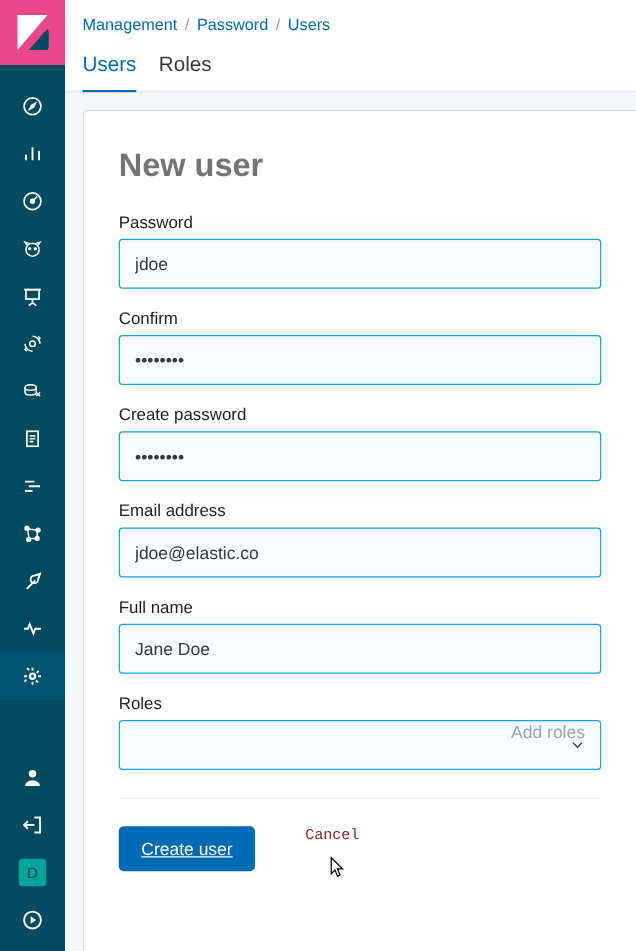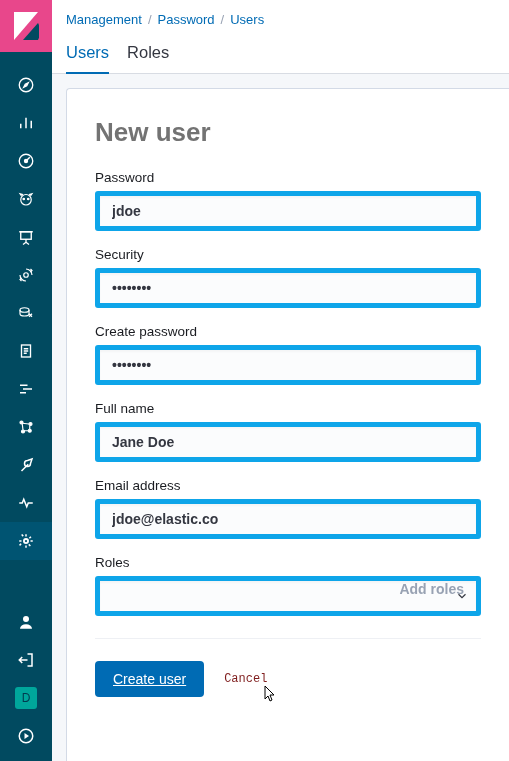--- a/index.html
+++ b/index.html
@@ -127,42 +127,41 @@
       margin-bottom: 6px;
       display: block;
     }
     .text-input, .select-input {
       width: 100%;
       height: 40px;
       padding: 0 12px;
       font-size: 14px;
       color: #343741;
       background: #fbfcfd;
-      border: 5px solid #0ea5e9;
+      border: 1px solid #0ea5e9;
       border-radius: 3px;
       box-shadow: inset 0 2px 2px rgba(0,0,0,0.03);
       outline: none;
-      font-weight: bold;
     }
     .select-wrap { position: relative; text-align: right; }
     .select-input { color: #98a2b3; background:#fbfcfd; cursor: pointer; }
     .select-caret {
       position: absolute;
       right: 12px;
       top: 50%;
       transform: translateY(-50%);
       pointer-events: none;
       color: #343741;
     }
     .divider {
       border: none;
       border-top: 1px solid #eef0f4;
       margin: 22px 0 22px 0;
     }
-    .button-row { display: flex; gap: 20px; align-items: center; position: relative; }
+    .button-row { display: flex; gap: 40px; align-items: flex-start; position: relative; }
     .btn-primary {
       background: #006bb4;
       color: #fff;
       border: none;
       border-radius: 4px;
       padding: 10px 18px;
       font-size: 14px;
       cursor: pointer;
       text-decoration: underline;
     }
@@ -319,37 +318,37 @@
   <div class="content-outer">
     <div class="panel">
       <h1 class="page-title">New user</h1>
 
       <div class="form-row">
         <label class="form-label">Password</label>
         <input class="text-input" type="text" value="jdoe" style="">
       </div>
 
       <div class="form-row">
-        <label class="form-label">Security</label>
+        <label class="form-label">Confirm</label>
         <input class="text-input" type="text" value="••••••••" style="">
       </div>
 
       <div class="form-row">
         <label class="form-label">Create password</label>
         <input class="text-input" type="text" value="••••••••" style="">
       </div>
 
       <div class="form-row">
+        <label class="form-label">Email address</label>
+        <input class="text-input" type="text" value="jdoe@elastic.co" style="">
+      </div>
+
+      <div class="form-row">
         <label class="form-label">Full name</label>
         <input class="text-input" type="text" value="Jane Doe" style="">
-      </div>
-
-      <div class="form-row">
-        <label class="form-label">Email address</label>
-        <input class="text-input" type="text" value="jdoe@elastic.co" style="">
       </div>
 
       <div class="form-row">
         <label class="form-label">Roles</label>
         <div class="select-wrap">
           <div class="text-input select-input">Add roles</div>
           <svg class="select-caret" width="14" height="14" viewBox="0 0 24 24" fill="none" stroke="currentColor" stroke-width="2">
               <path d="M6 9 L12 15 L18 9"></path>
             </svg>
         </div>

